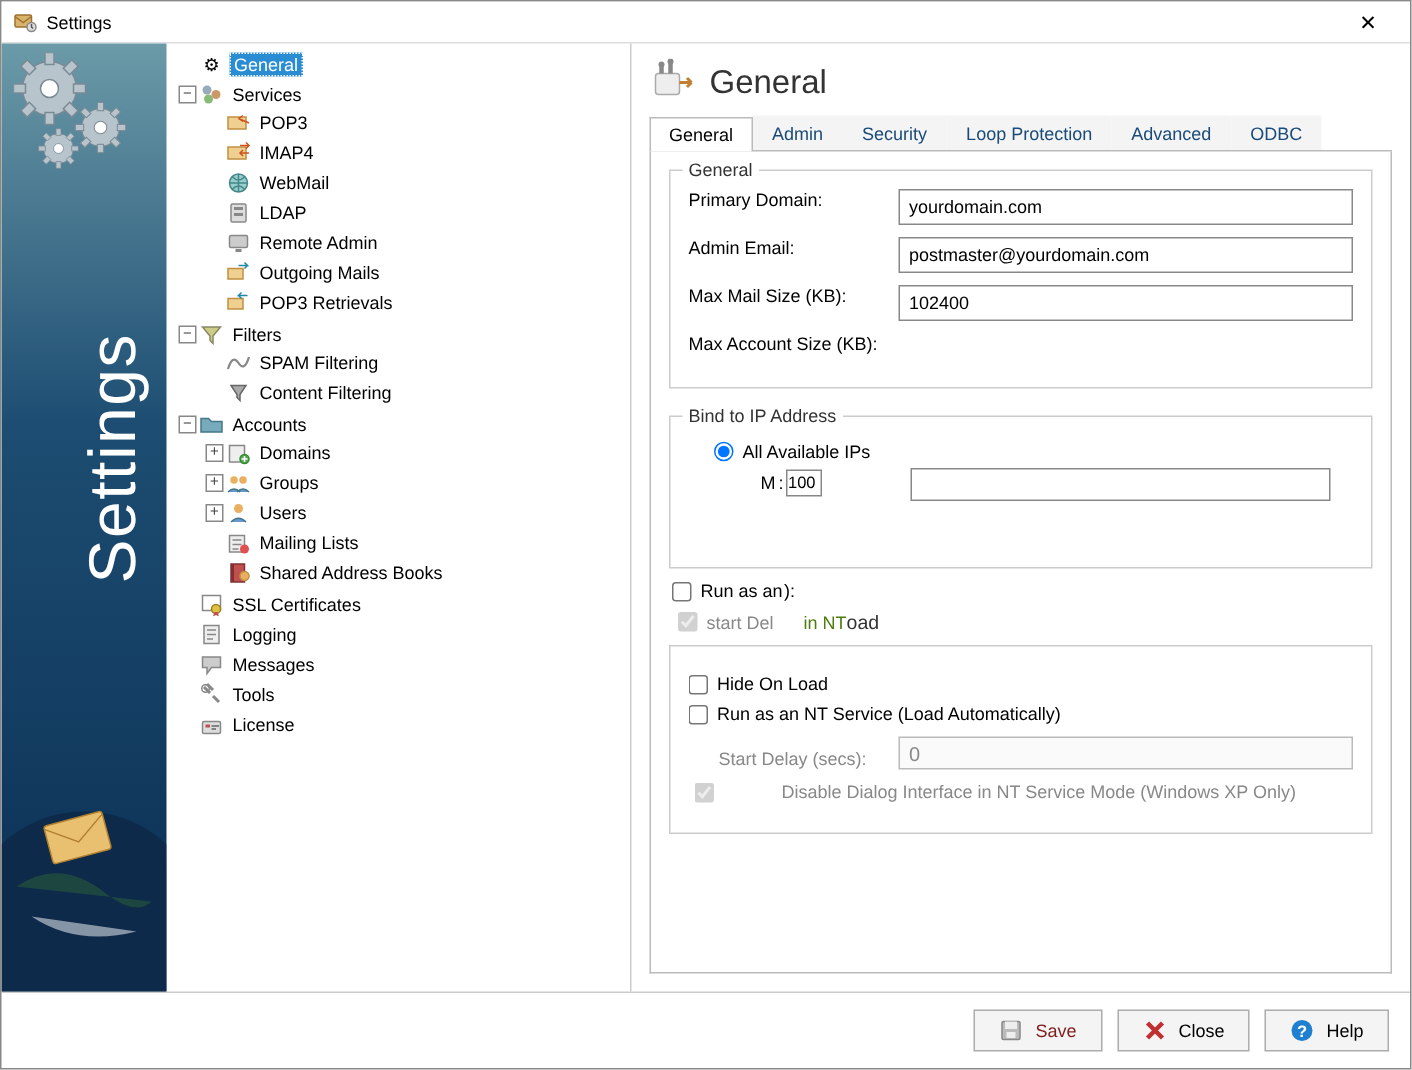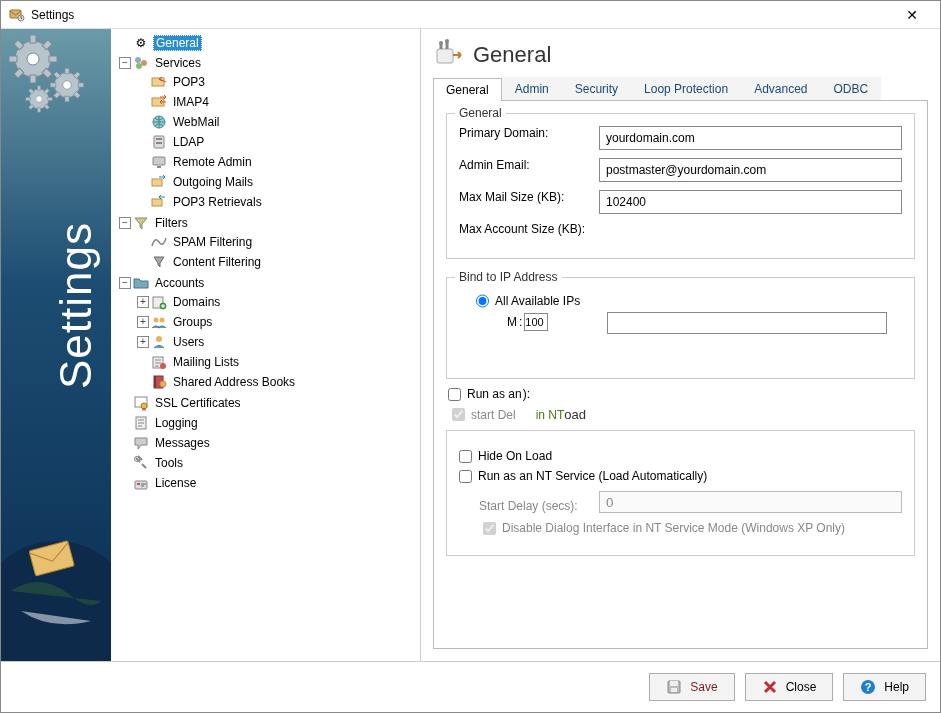--- a/index.html
+++ b/index.html
@@ -506,21 +506,21 @@
           <span>Hide On Load</span>
         </div>
         <div class="check-row">
           <input type="checkbox" style="">
           <span>Run as an NT Service (Load Automatically)</span>
         </div>
         <div class="delay-row">
           <label>Start Delay (secs):</label>
           <input type="text" disabled="" value="0" style="">
         </div>
-        <div class="check-row disabled" style="margin-left:24px;">
+        <div class="check-row disabled" style="margin-left:4px;gap:39px;">
           <input type="checkbox" checked="" disabled="" style="">
           <span>Disable Dialog Interface in NT Service Mode (Windows XP Only)</span>
         </div>
       </div>
     </div>
   </div>
 </div>
 
 <div class="footer">
   <div class="btn disabled">

